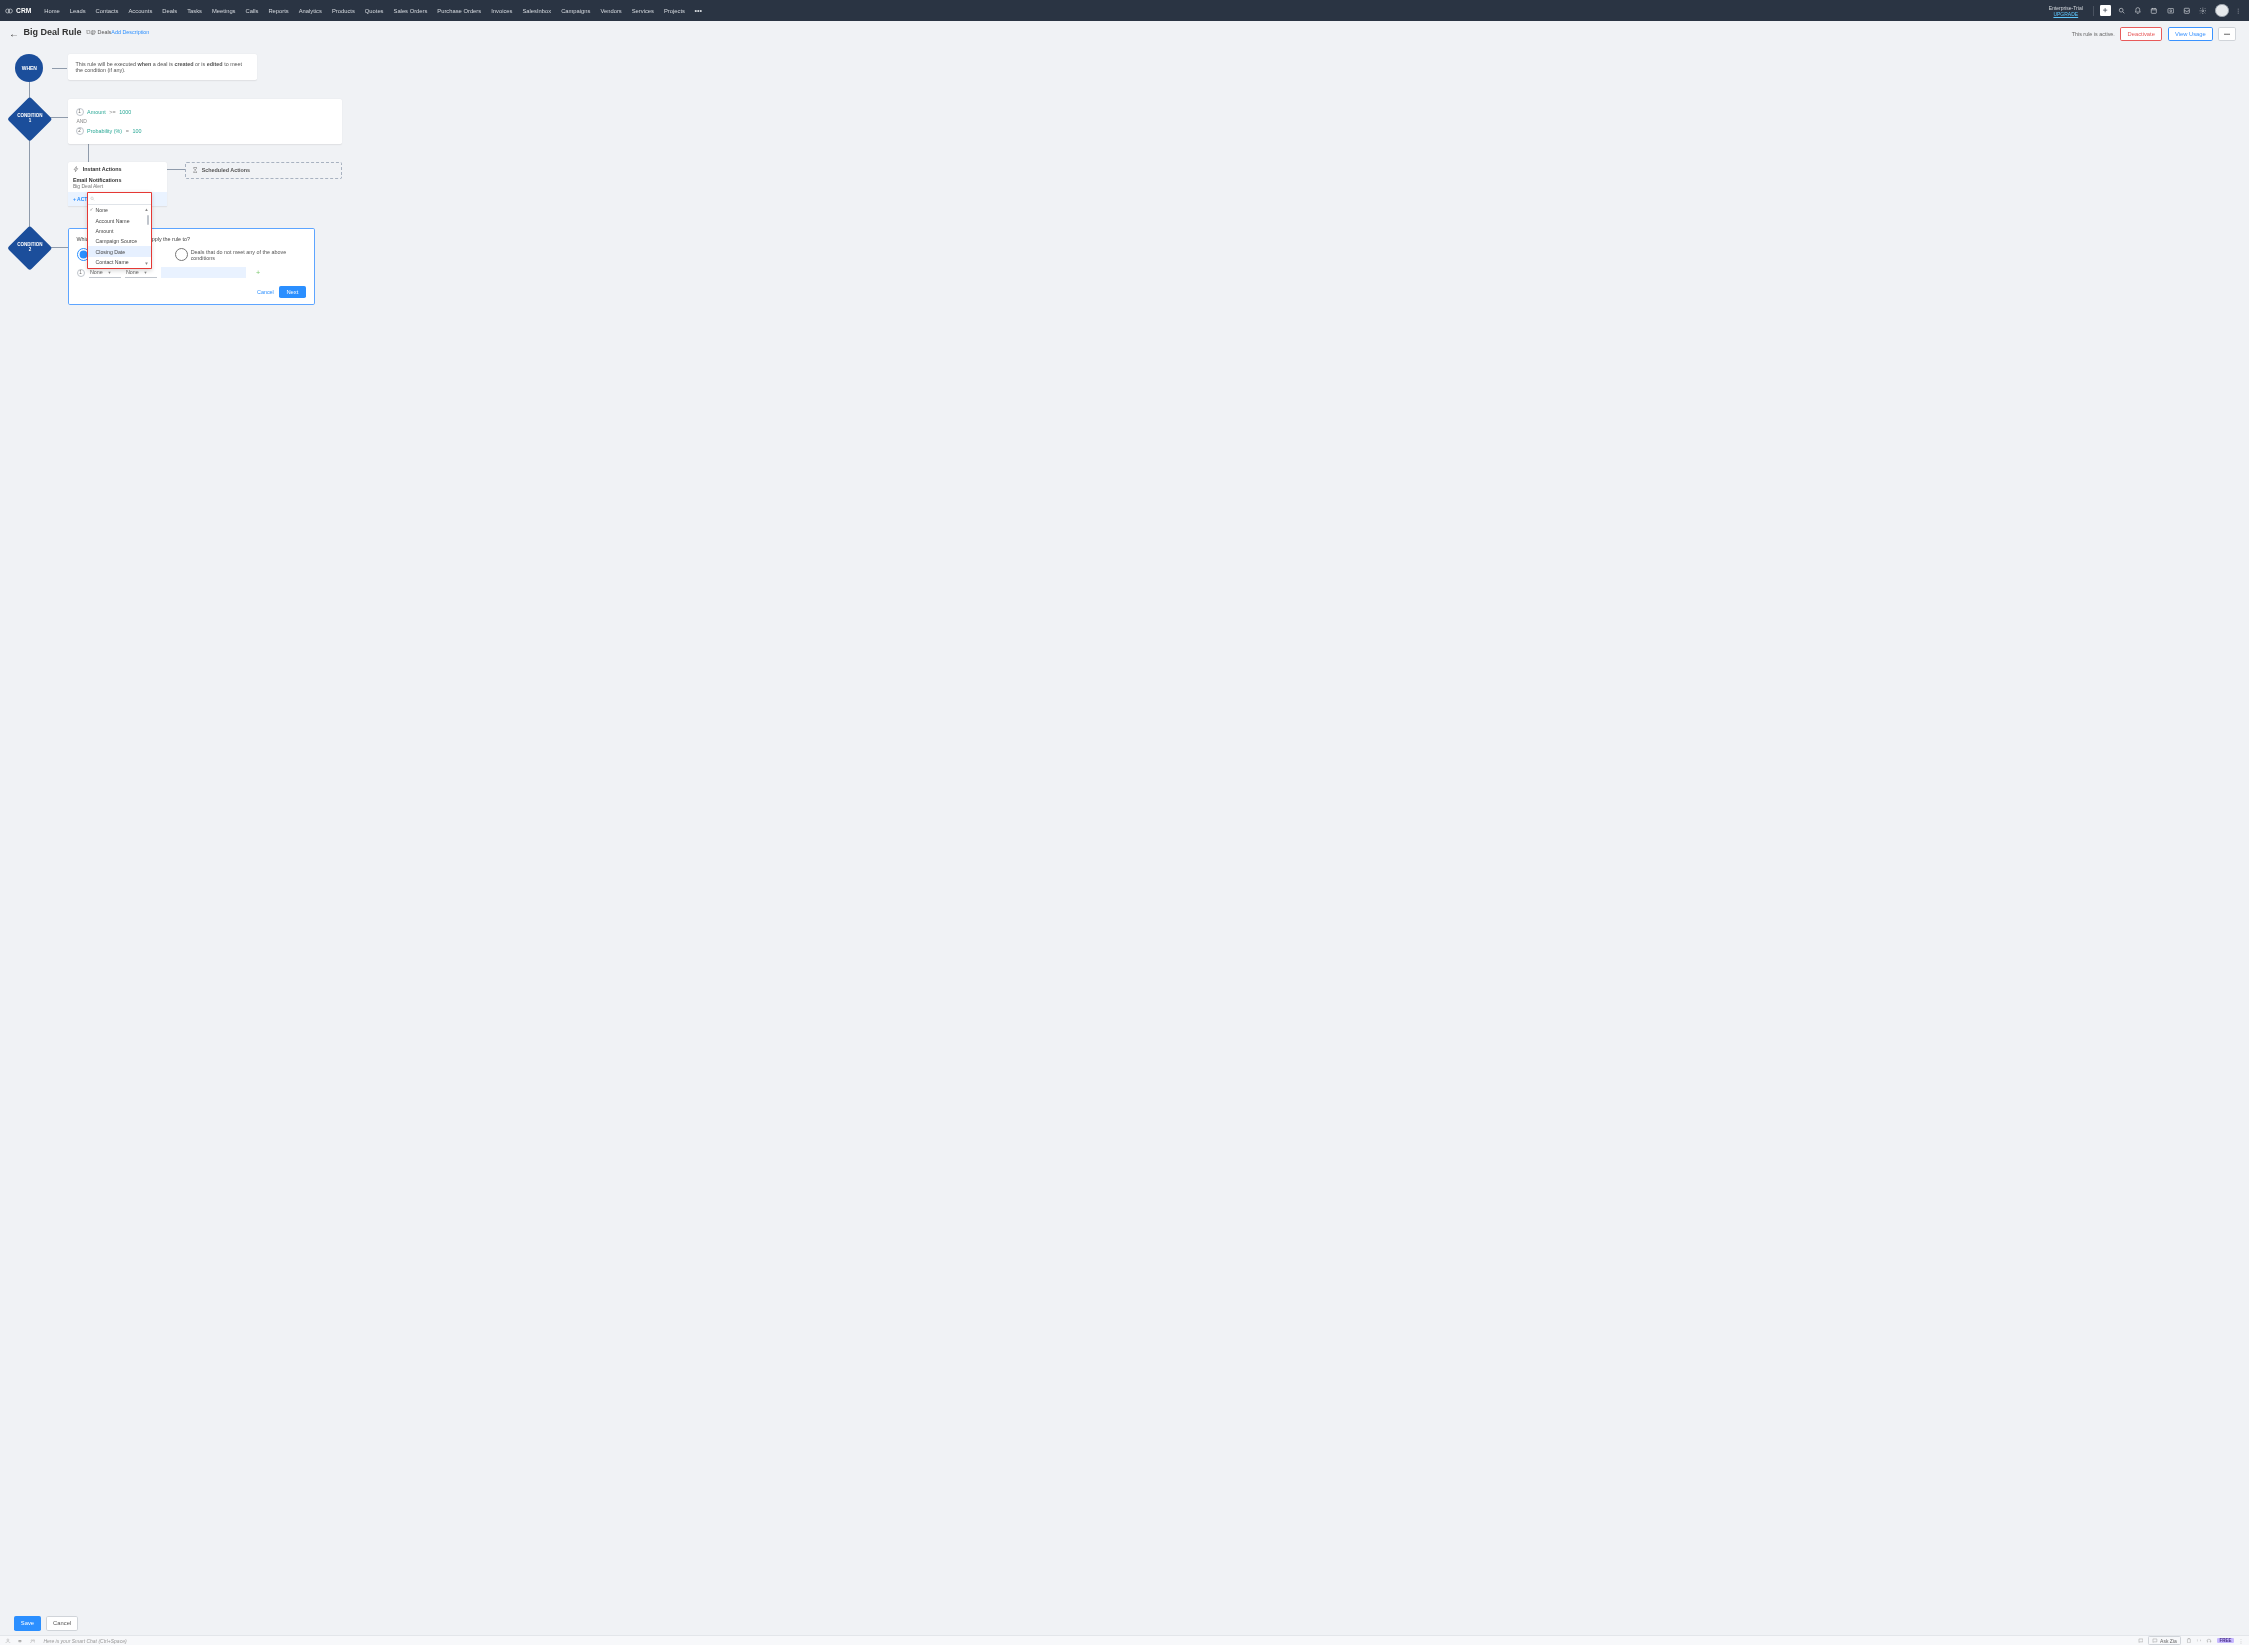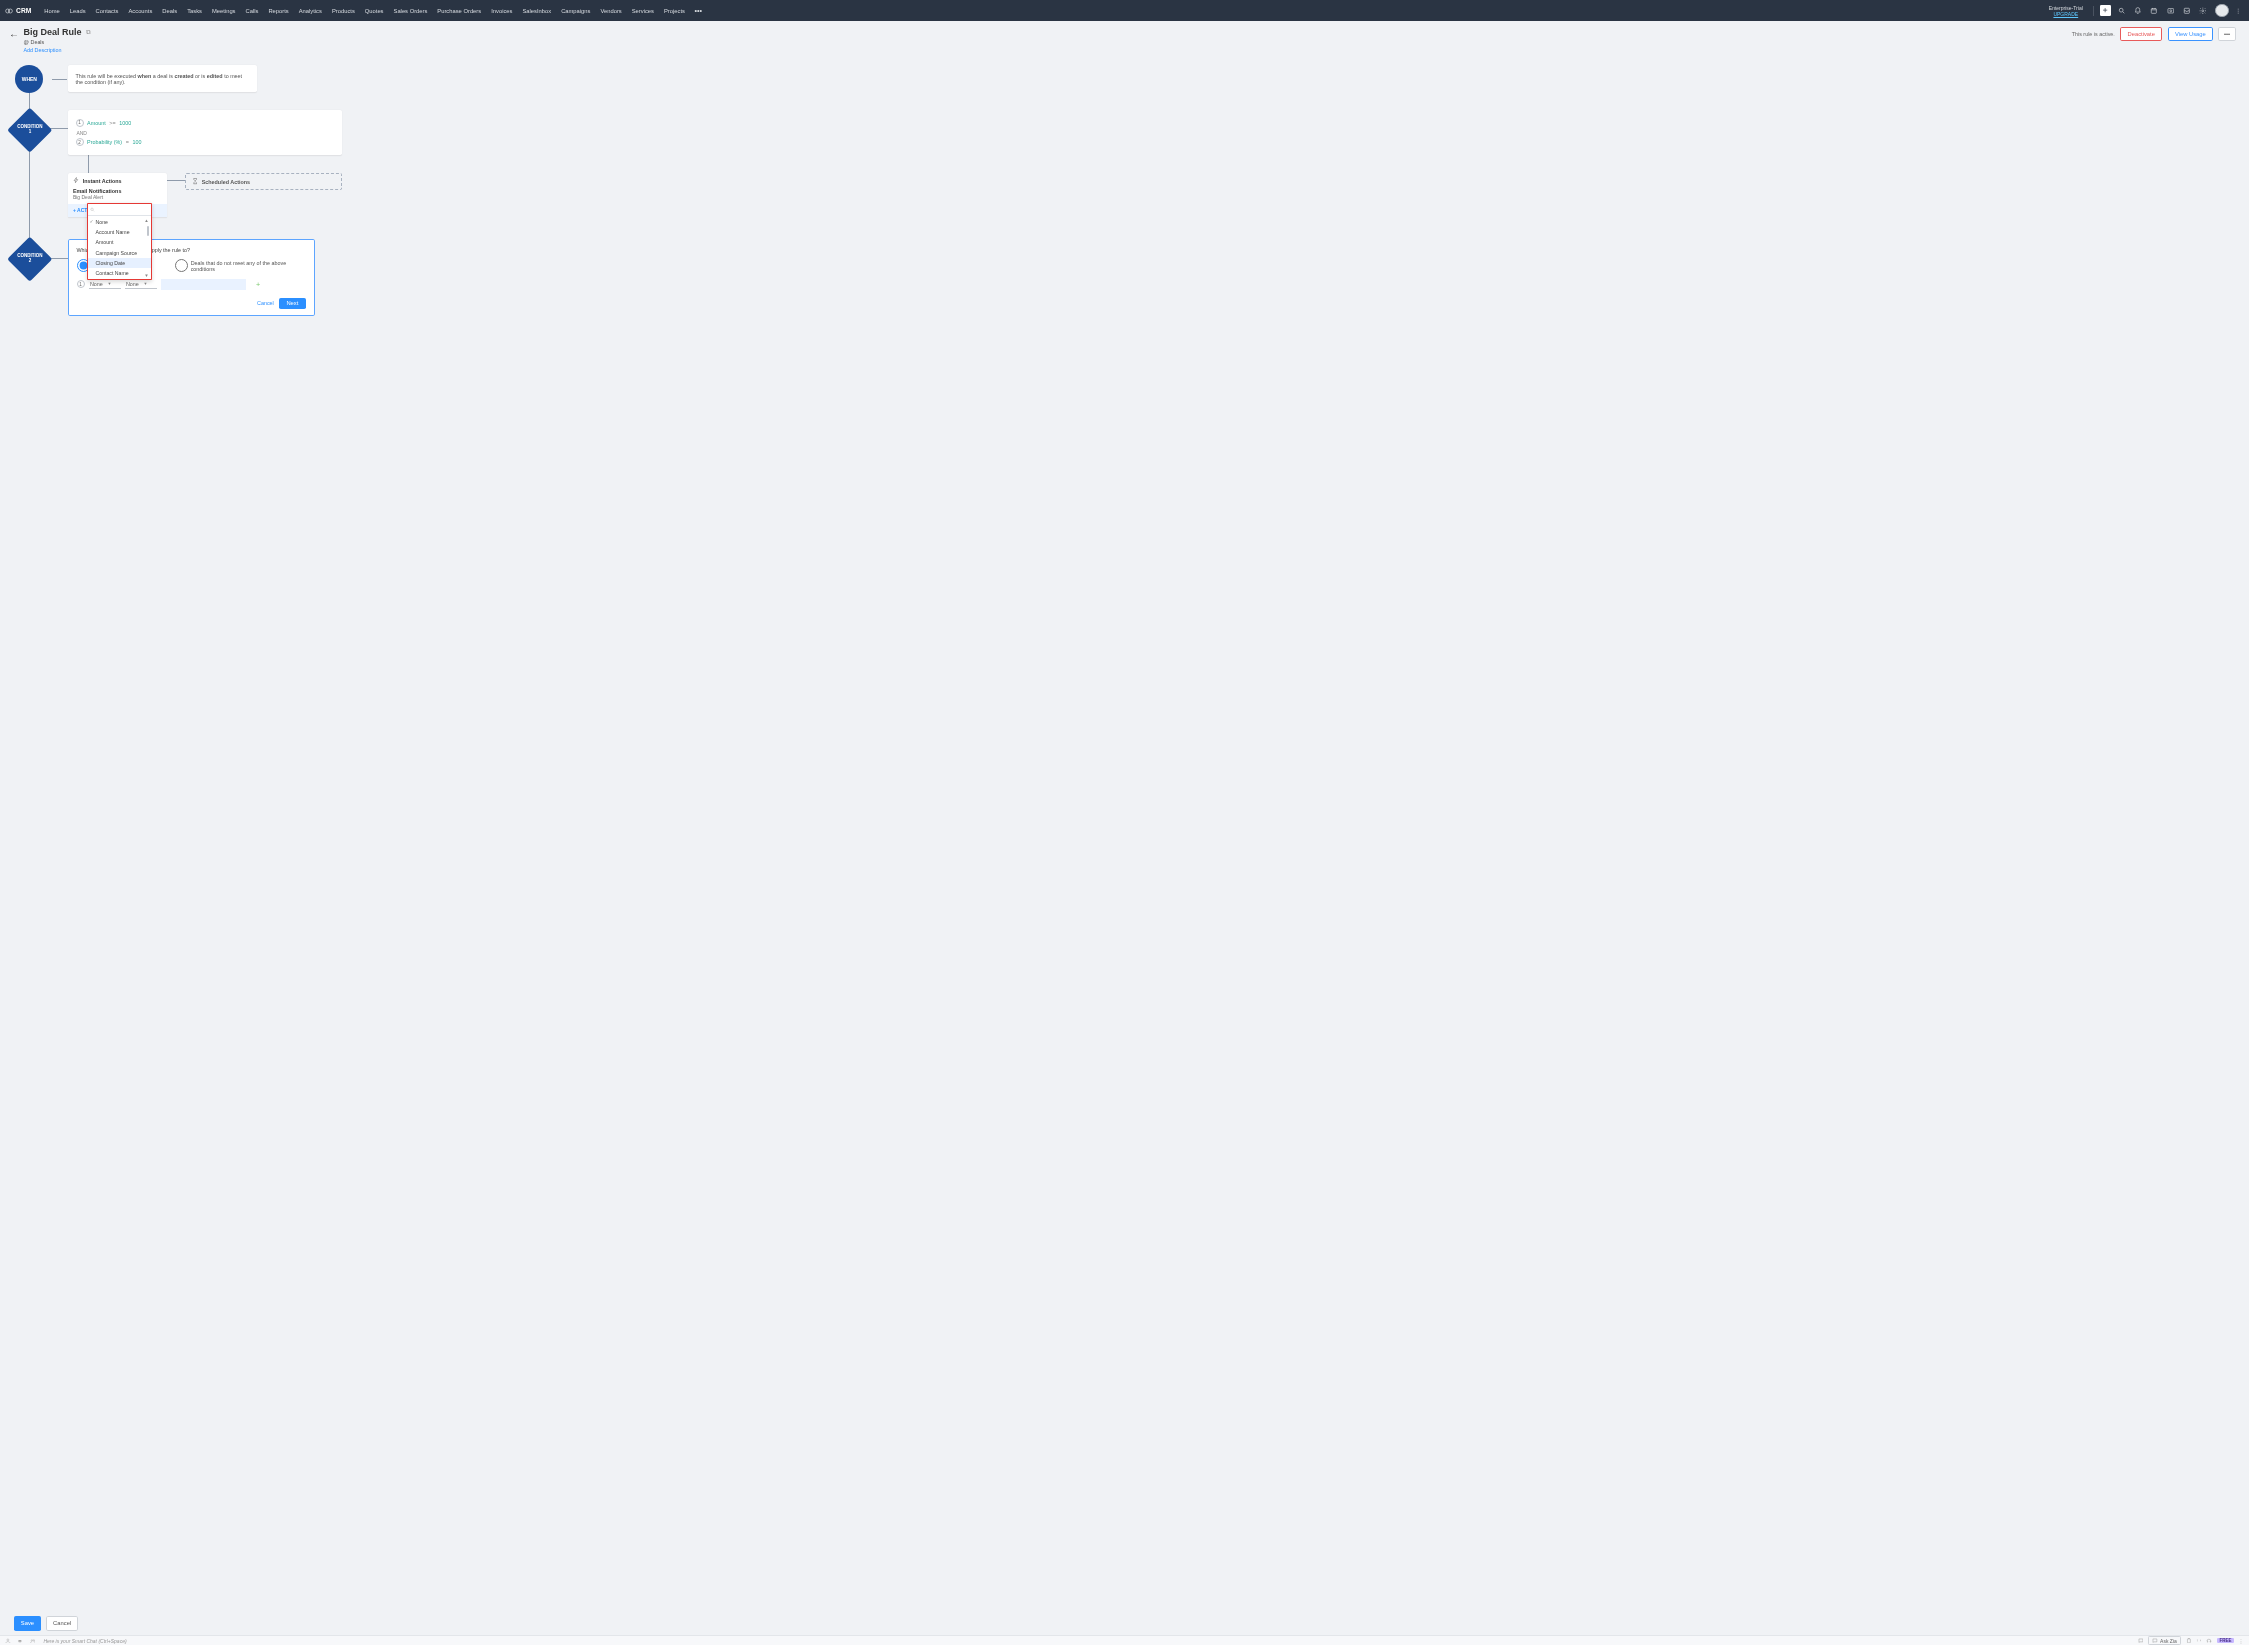--- a/index.html
+++ b/index.html
@@ -21,21 +21,21 @@
 .top-icon svg { width: 7.6px; height: 7.6px; }
 .plus-icon-box { background: #fff; width: 10.8px; height: 10.8px; border-radius: 1.3px; display: flex; align-items: center; justify-content: center; }
 .plus-icon-box svg { width: 6.3px; height: 6.3px; }
 .divider-v { width: 0.4px; height: 10px; background: #4a5361; margin: 0 2.7px; }
 .avatar { width: 13.5px; height: 13.5px; border-radius: 50%; background: #e6e9ec; border: 0.9px solid #a0a8b0; margin-left: 2.7px; cursor: pointer; }
 .kebab { color:#d7dbe0; padding:0 2.7px; cursor:pointer;}
 
 
 .page-header { padding: 6.3px 13.5px 3.6px 9px; display: flex; align-items: flex-start; }
 .back-arrow { font-size: 10px; color: #333; margin-right: 4.5px; cursor: pointer; margin-top:0.9px;}
-.title-block { display: flex; flex-direction: column; }
+.title-block { display: flex; }
 .title-row { display: flex; align-items: center; gap: 4.5px; }
 .page-title { font-size: 9px; font-weight: 600; }
 .popout { color: #888; font-size: 6.3px; cursor: pointer; }
 .module-line { color: #555; font-size: 5.4px; margin-top: 1.8px; }
 .add-desc { color: #2b8fff; font-size: 5.4px; margin-top: 1.8px; cursor: pointer; }
 .header-right { margin-left: auto; display: flex; align-items: center; gap: 5.4px; }
 .status-text { color: #666; font-size: 5.4px; }
 .btn { padding: 3.1px 6.3px; border-radius: 1.8px; font-size: 5.8px; cursor: pointer; border: 0.4px solid transparent; }
 .btn-deactivate { border: 0.4px solid #e85a5a; color: #e85a5a; background: #fff; }
 .btn-viewusage { border: 0.4px solid #3a93ff; color: #3a93ff; background: #fff; }

